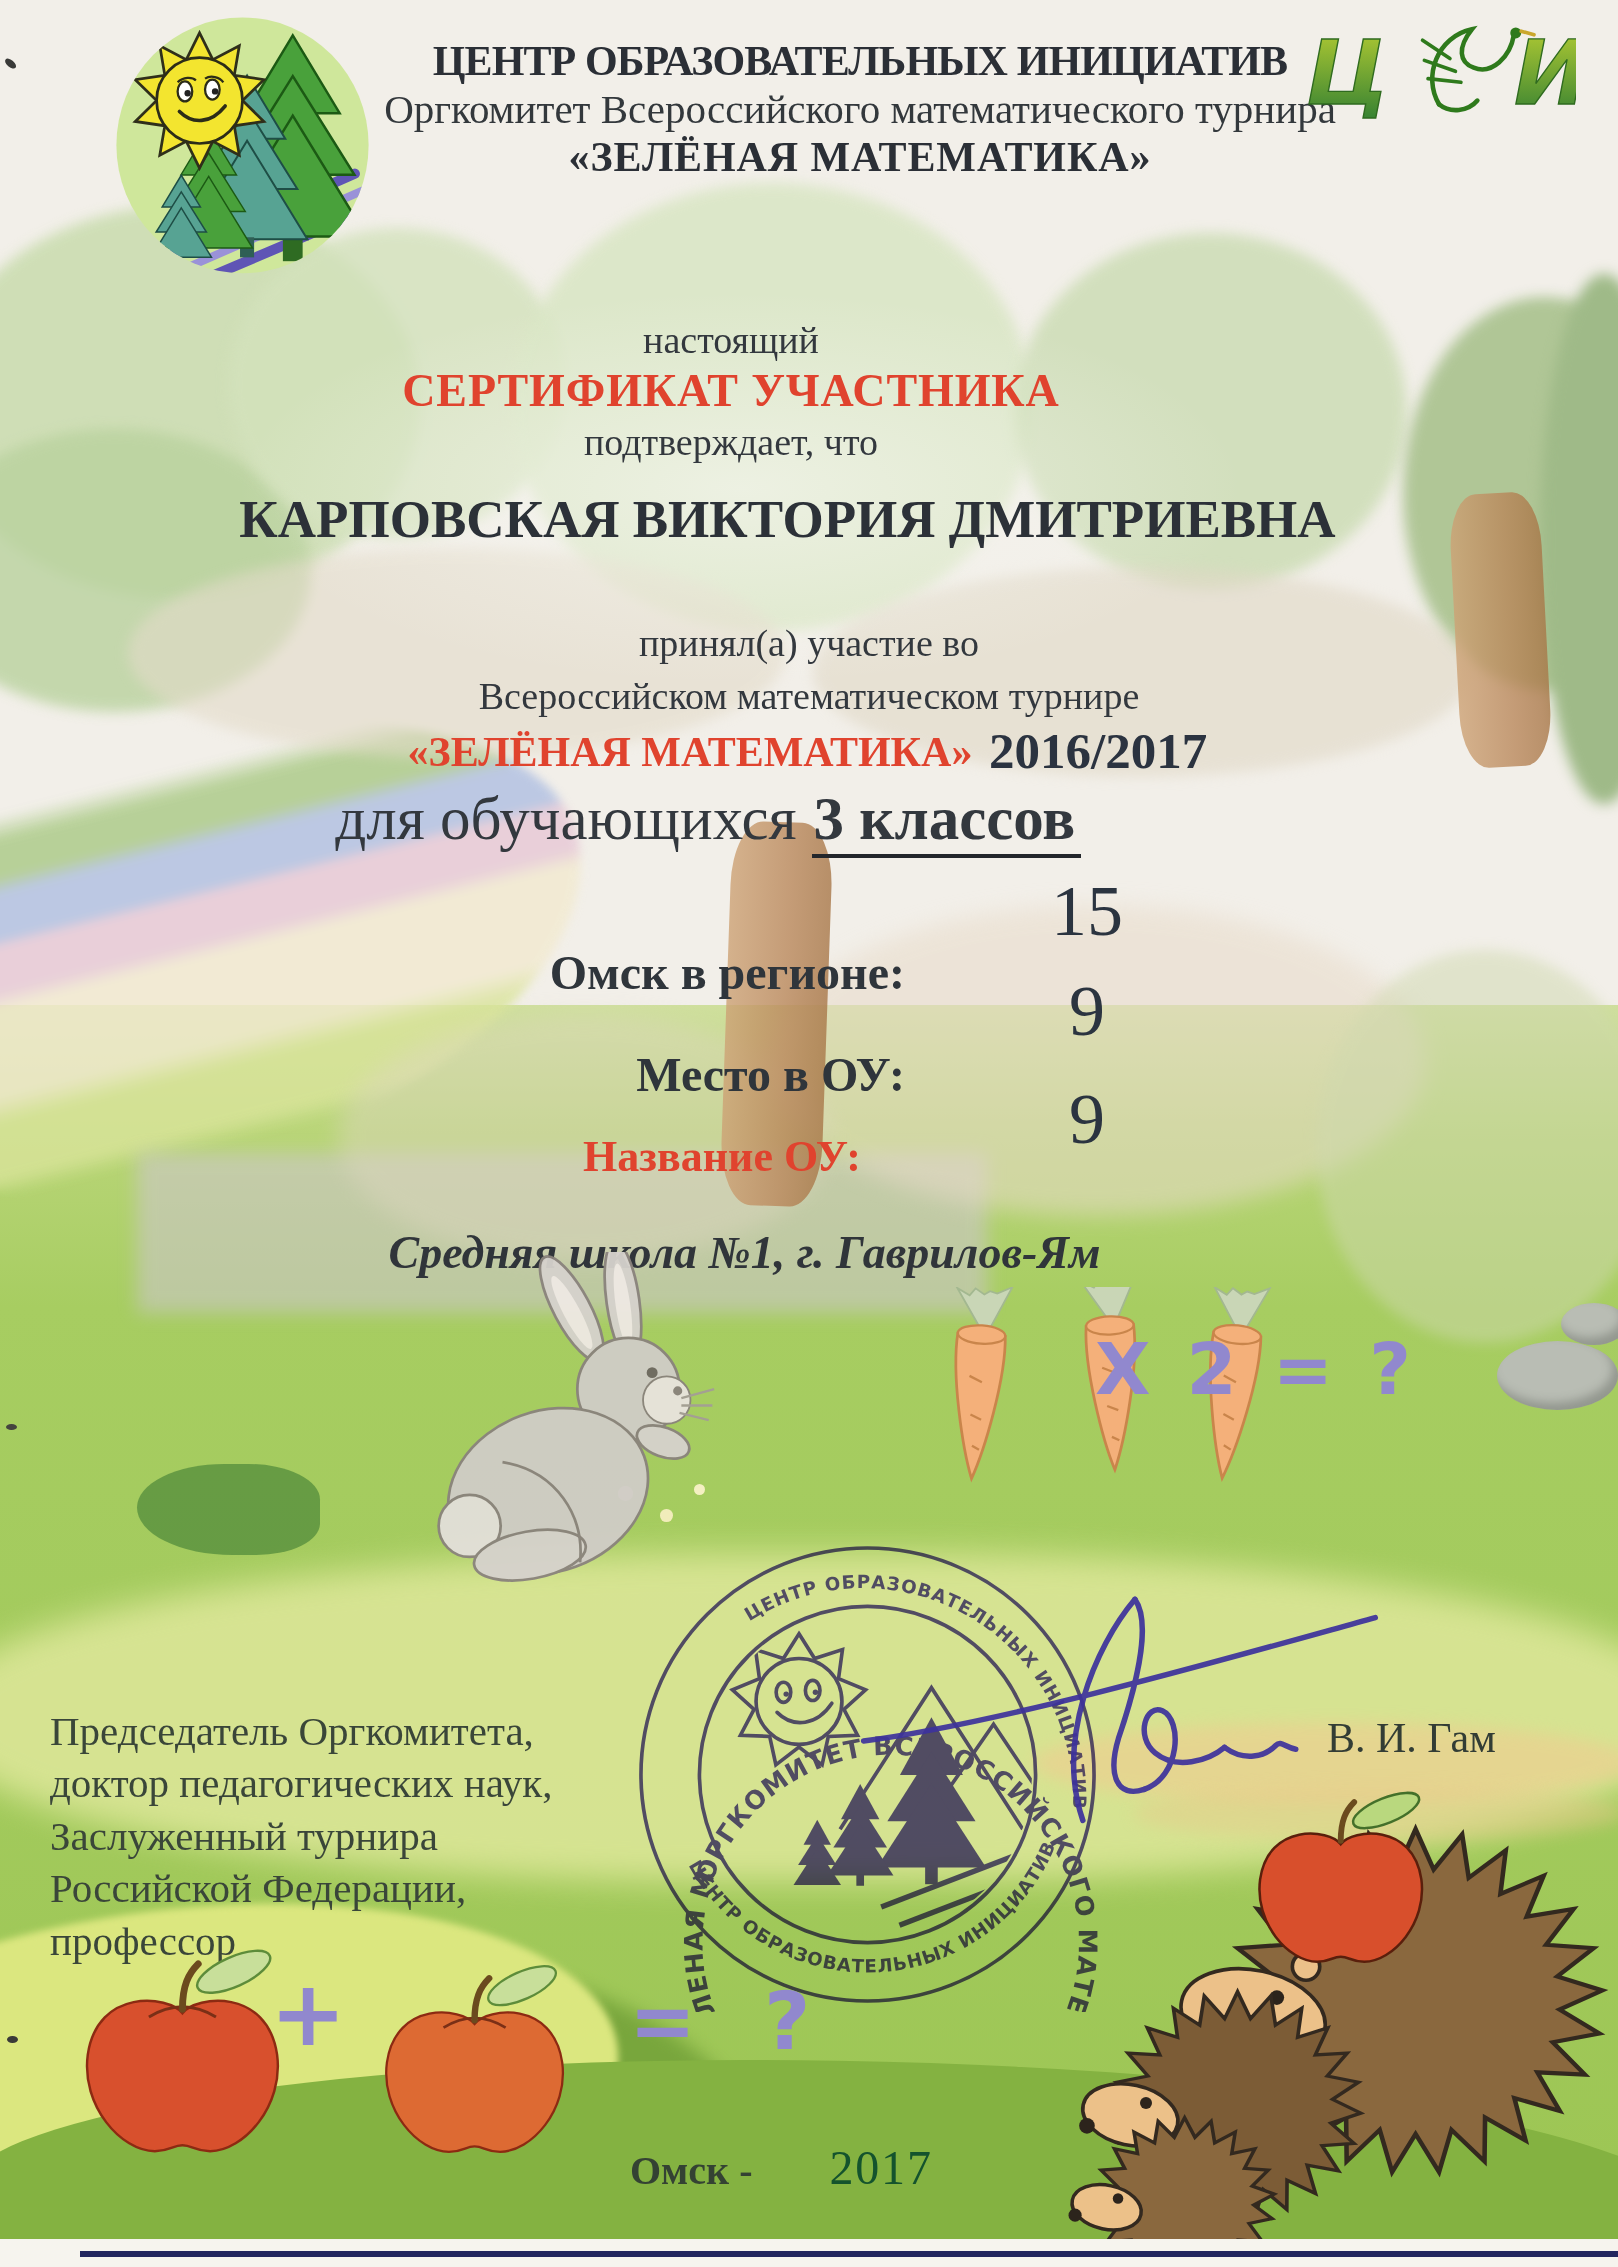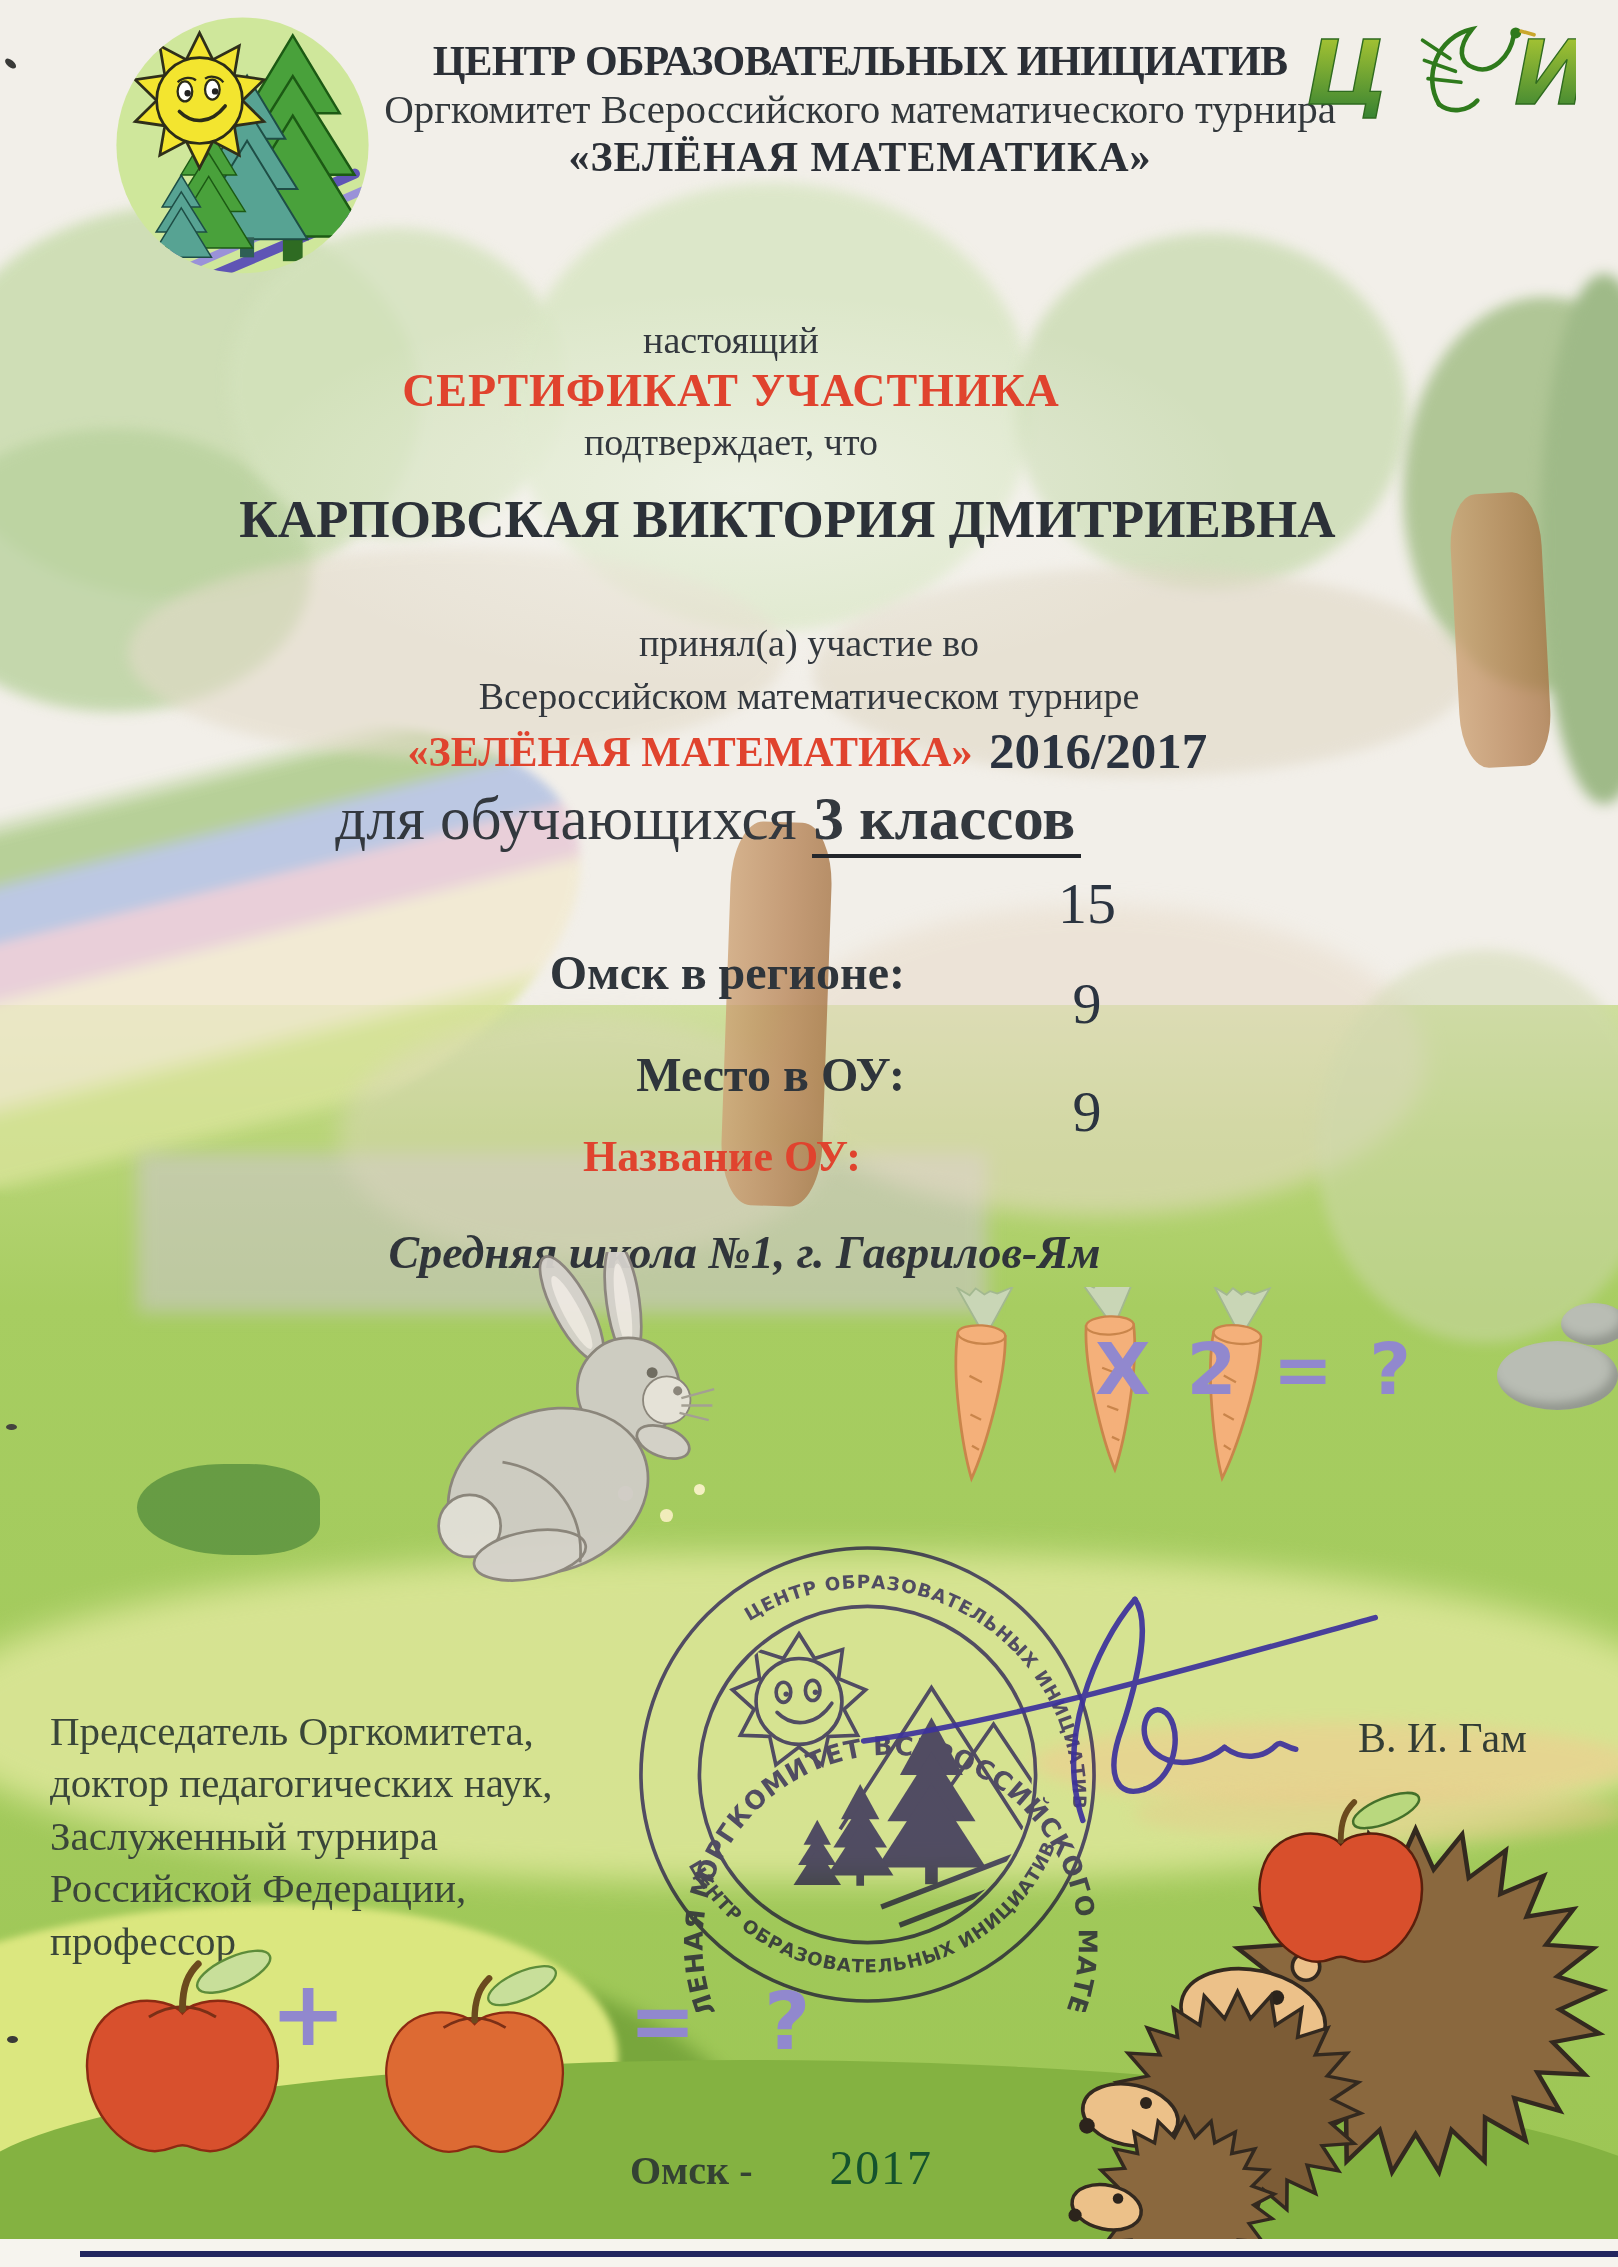--- a/index.html
+++ b/index.html
@@ -32,21 +32,21 @@
   .header-line3{font-weight:bold;font-size:42px;letter-spacing:0.9px;color:#2b2f36;}
   .intro{font-size:38px;}
   .cert-title{font-size:46px;font-weight:bold;letter-spacing:0.9px;}
   .name{font-size:53px;font-weight:bold;color:#2c3138;}
   .pline{font-size:38px;}
   .tourn{font-size:42px;font-weight:bold;}
   .season{font-size:51px;font-weight:bold;color:#2b3340;}
   .grade{font-size:61px;}
   .grade b{border-bottom:4.6px solid #23262b;padding:0 5.5px 1.8px 1.8px;}
   .rlabel{font-size:48px;font-weight:bold;color:#2f353b;}
-  .rvalue{font-size:58px;color:#2b3440;}
+  .rvalue{font-size:72px;color:#2b3440;}
   .school-label{font-size:44px;font-weight:bold;}
   .school-name{font-size:46px;font-weight:bold;font-style:italic;color:#30353a;}
   .purple{color:#9188ce;font-family:"DejaVu Sans",sans-serif;font-weight:bold;}
   .leftblock{font-size:41px;line-height:1.28;color:#3a4639;}
   .leftblock span{display:block;}
   .signer{font-size:42px;color:#333d35;}
   .footer-city{font-size:40px;font-weight:bold;color:#344233;}
   .footer-year{font-size:48px;color:#14532d;letter-spacing:1.8px;}
   .bottom-strip{left:0;bottom:0;width:1618px;height:29px;background:#f6f4ee;}
   .bottom-line{left:80px;bottom:11px;width:1538px;height:6.4px;background:#23265e;}
@@ -294,21 +294,21 @@
 
   <svg class="abs" style="left:859px;top:1581px;" width="530" height="256" viewBox="0 0 580 280">
     <g stroke="#3d329c" stroke-width="6" fill="none" stroke-linecap="round" opacity=".92">
       <path d="M5,175 C160,155 420,80 565,40"></path>
       <path d="M245,262 C215,175 258,72 302,20"></path>
       <path d="M302,20 C322,48 300,125 284,172 C272,212 282,238 312,228"></path>
       <path d="M312,228 C352,214 354,152 332,142 C314,134 302,170 324,188 C347,207 382,197 400,182"></path>
       <path d="M400,182 C422,198 444,192 456,180 C462,174 466,182 478,184"></path>
     </g>
   </svg>
-  <div class="abs signer" style="left:1327px;top:1714px;margin-left:31px;">В. И. Гам</div>
+  <div class="abs signer" style="left:1327px;top:1714px;">В. И. Гам</div>
 
   <div class="abs leftblock" style="left:50px;top:1705px;width:621px;">
     <span>Председатель Оргкомитета,</span>
     <span>доктор педагогических наук,</span>
     <span>Заслуженный турнира</span>
     <span>Российской Федерации,</span>
     <span>профессор</span>
   </div>
 
   <svg class="abs" style="left:27.4px;top:1919px;" width="603" height="283" viewBox="0 0 660 310">

